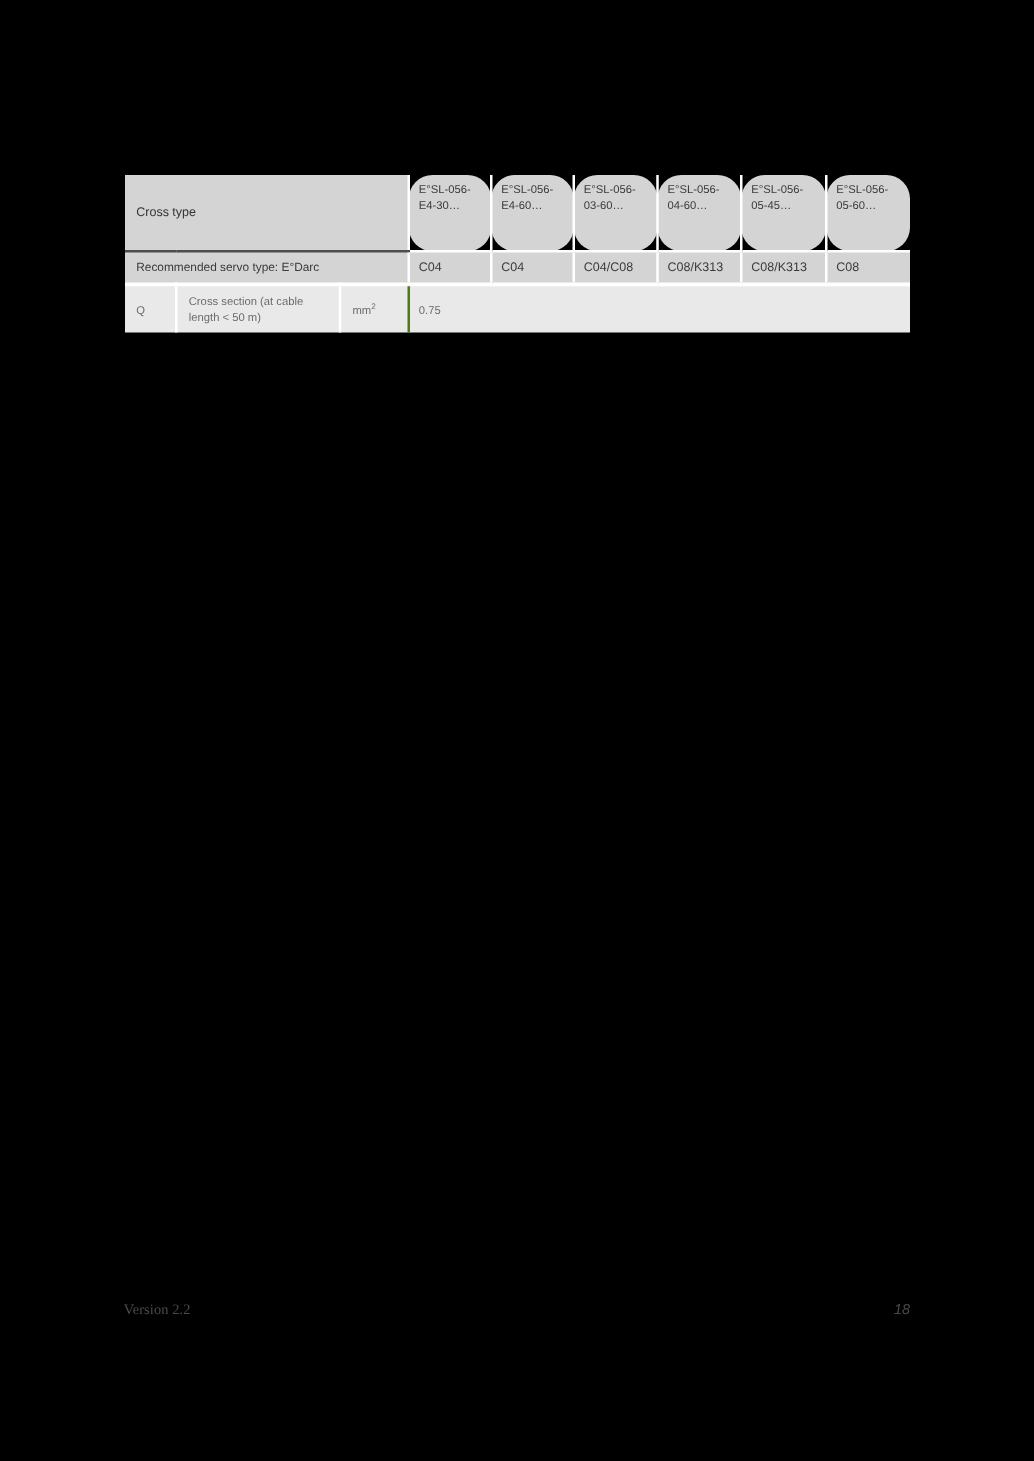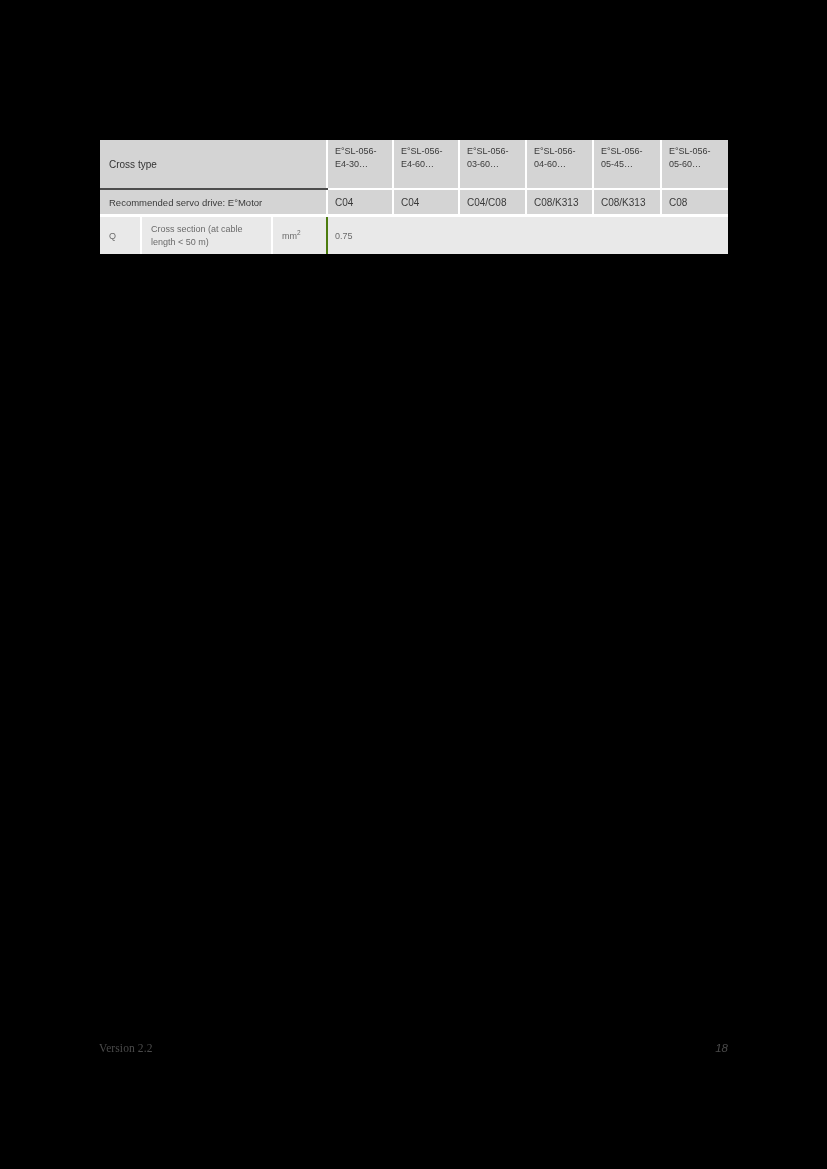--- a/index.html
+++ b/index.html
@@ -50,26 +50,27 @@
     height: 39px;
     border-bottom: 2px solid #ffffff;
   }
   tr.row-header td.motor-type-label {
     padding: 0 0 0 9px;
     font-size: 10px;
     color: #333333;
     border-bottom: 2px solid #4d4d4d;
   }
   tr.row-header td.colhead {
-    padding: 5px 0 4px 7px;
+    padding: 5px 0 16px 7px;
     vertical-align: top;
     line-height: 12.5px;
     font-size: 9px;
     color: #3a3a3a;
     border-left: 2px solid #ffffff;
+    border-radius: 19px;
   }
 
   
   tr.row-servo td {
     background: #d4d4d4;
     height: 24px;
     border-bottom: 3px solid #ffffff;
   }
   tr.row-servo td.servo-label {
     padding: 0 0 0 9px;
@@ -186,21 +187,21 @@
           <div>E°SL-056-</div>
           <div>05-45…</div>
         </td>
         <td class="colhead">
           <div>E°SL-056-</div>
           <div>05-60…</div>
         </td>
       </tr>
 
       <tr class="row-servo">
-        <td class="servo-label" colspan="3">Recommended servo drive: E°Motor</td>
+        <td class="servo-label" colspan="3">Recommended servo type: E°Darc</td>
 
         <td class="servo-val">C04</td>
         <td class="servo-val">C04</td>
         <td class="servo-val">C04/C08</td>
         <td class="servo-val">C08/K313</td>
         <td class="servo-val">C08/K313</td>
         <td class="servo-val">C08</td>
       </tr>
 
       <tr class="row-cross">

